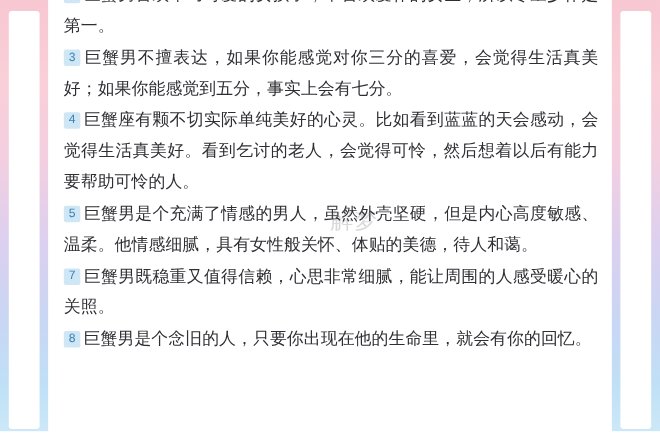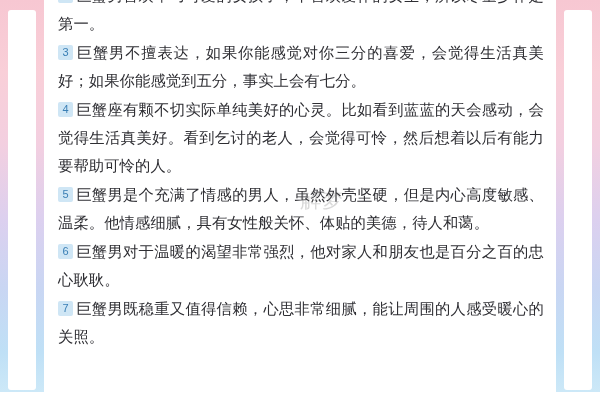--- a/index.html
+++ b/index.html
@@ -141,28 +141,28 @@
       </p>
 
       <p class="para">
         <span class="num">4</span><span>巨蟹座有颗不切实际单纯美好的心灵。比如看到蓝蓝的天会感动，会觉得生活真美好。看到乞讨的老人，会觉得可怜，然后想着以后有能力要帮助可怜的人。</span>
       </p>
 
       <p class="para">
         <span class="num">5</span><span>巨蟹男是个充满了情感的男人，虽然外壳坚硬，但是内心高度敏感、温柔。他情感细腻，具有女性般关怀、体贴的美德，待人和蔼。</span>
       </p>
 
-      <p class="para">
-        <span class="num">6</span><span>巨蟹男对于温暖的渴望非常强烈，他对家人和朋友也是百分之百的忠心耿耿。</span>
-      </p>
 
       <p class="para">
         <span class="num">7</span><span>巨蟹男既稳重又值得信赖，心思非常细腻，能让周围的人感受暖心的关照。</span>
       </p>
 
+      <p class="para">
+        <span class="num">8</span><span>巨蟹男是个念旧的人，只要你出现在他的生命里，就会有你的回忆。</span>
+      </p>
 
     </div>
   </div>
 
   <div class="watermark">解梦</div>
 
   <div class="bottom-bar"></div>
 
 </div>
 

